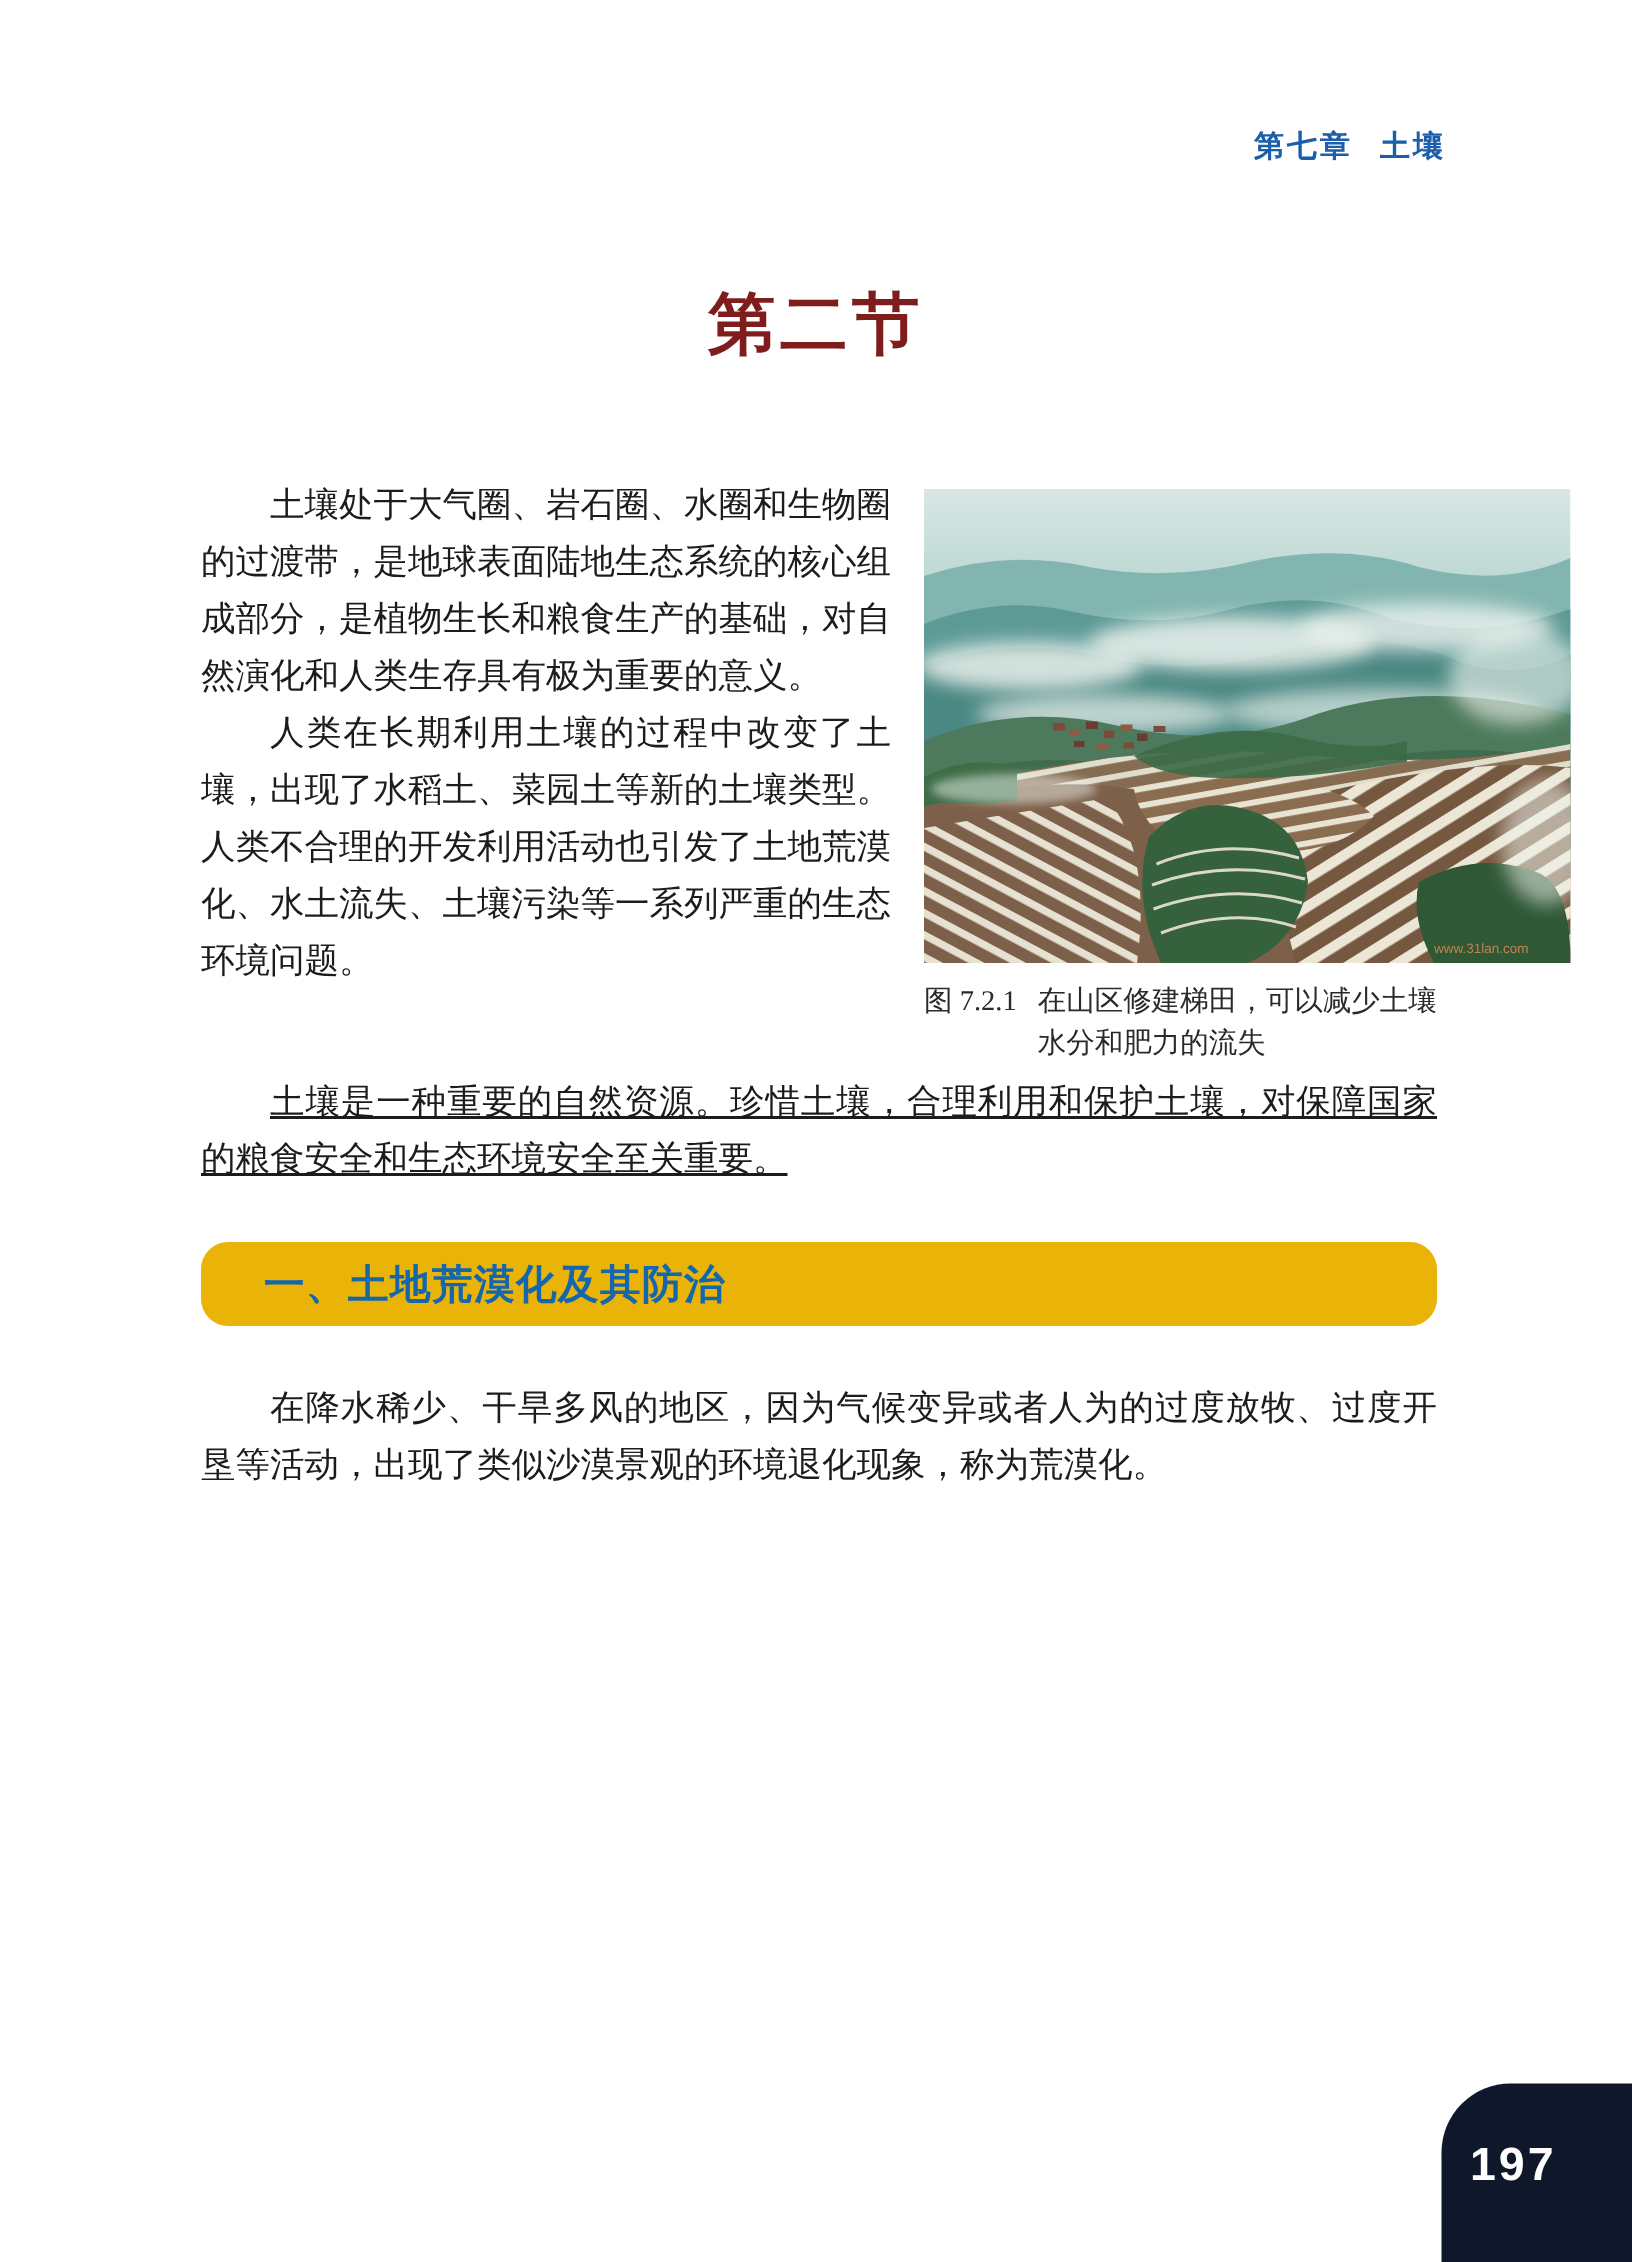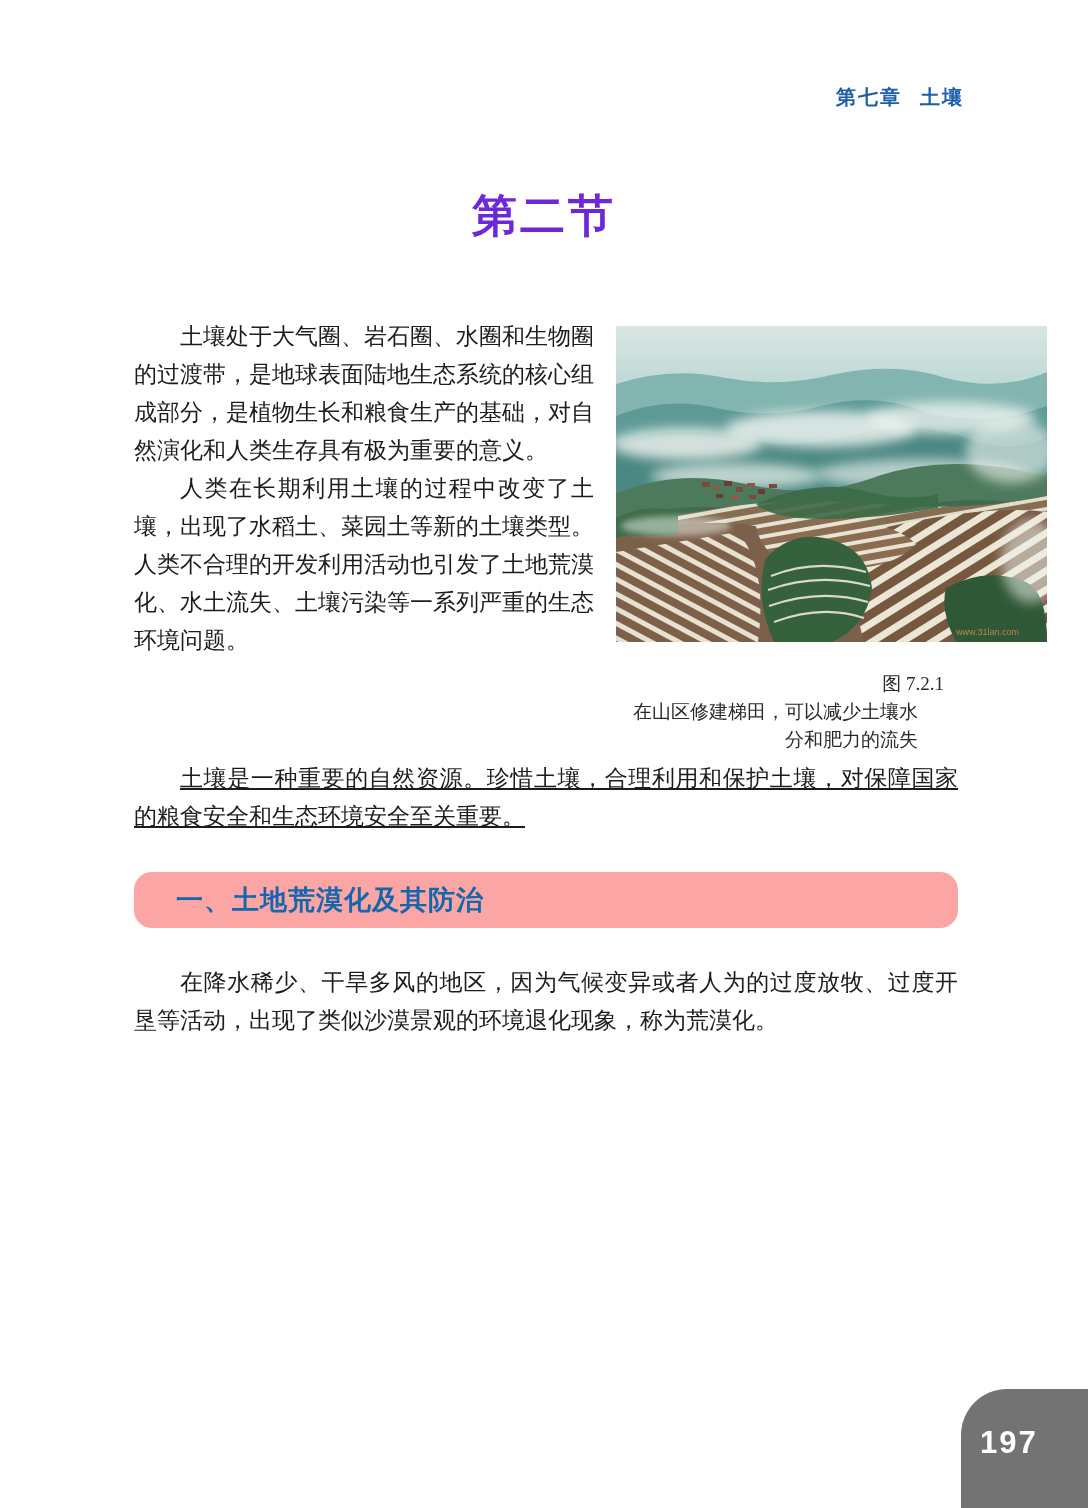--- a/index.html
+++ b/index.html
@@ -10,49 +10,49 @@
   }
   .chapter-header{
     position:absolute;top:84px;right:124px;
     font-family:"Liberation Sans","DejaVu Sans",sans-serif;
     font-weight:700;font-size:20px;color:#1b5ea9;letter-spacing:2px;
     display:flex;gap:18px;
   }
   .section-title{
     position:absolute;top:186px;left:0;width:100%;text-align:center;
     font-family:"Liberation Sans","DejaVu Sans",sans-serif;
-    font-weight:700;font-size:45px;color:#6d28d9;letter-spacing:3px;
+    font-weight:700;font-size:45px;color:#7f1d1d;letter-spacing:3px;
     display:flex;justify-content:center;gap:56px;
   }
   .content{
     position:absolute;left:134px;top:318px;width:824px;
     font-size:23px;line-height:38px;text-align:justify;
   }
   .content p{margin:0;text-indent:2em;}
   .photo-figure{
     float:right;width:342px;margin:8px 0 6px 22px;
   }
   .photo-frame{width:431px;height:316px;display:block;}
   .photo-caption{
-    margin-top:28px;display:flex;justify-content:center;
-    font-size:19px;line-height:28px;color:#2a2a2a;text-align:right;flex-direction:column;
+    margin-top:12px;display:flex;justify-content:center;
+    font-size:19px;line-height:28px;color:#2a2a2a;text-align:left;
   }
   .cap-label{white-space:nowrap;margin-right:14px;}
   .cap-text{width:302px;display:inline-block;}
   .clear{clear:both;text-decoration:underline;}
   .section-banner{
     margin:36px 0 36px 0;height:56px;line-height:56px;
-    background:#fca5a5;border-radius:18px;padding-left:42px;
+    background:#eab308;border-radius:18px;padding-left:42px;
     font-family:"Liberation Sans","DejaVu Sans",sans-serif;
     font-weight:700;font-size:27px;color:#1467ad;letter-spacing:1px;
     text-indent:0;
   }
   .page-tab{
     position:absolute;right:0;bottom:0;width:127px;height:119px;
-    background:#737373;border-top-left-radius:46px;
+    background:#0f172a;border-top-left-radius:46px;
   }
   .page-tab .page-num{
     position:absolute;left:19px;top:36px;
     font-family:"Liberation Sans","DejaVu Sans",sans-serif;
     font-weight:700;font-size:31px;color:#ffffff;letter-spacing:2px;
   }
   .wm{font-family:"Liberation Sans",sans-serif;}
 </style>
 </head>
 <body>

